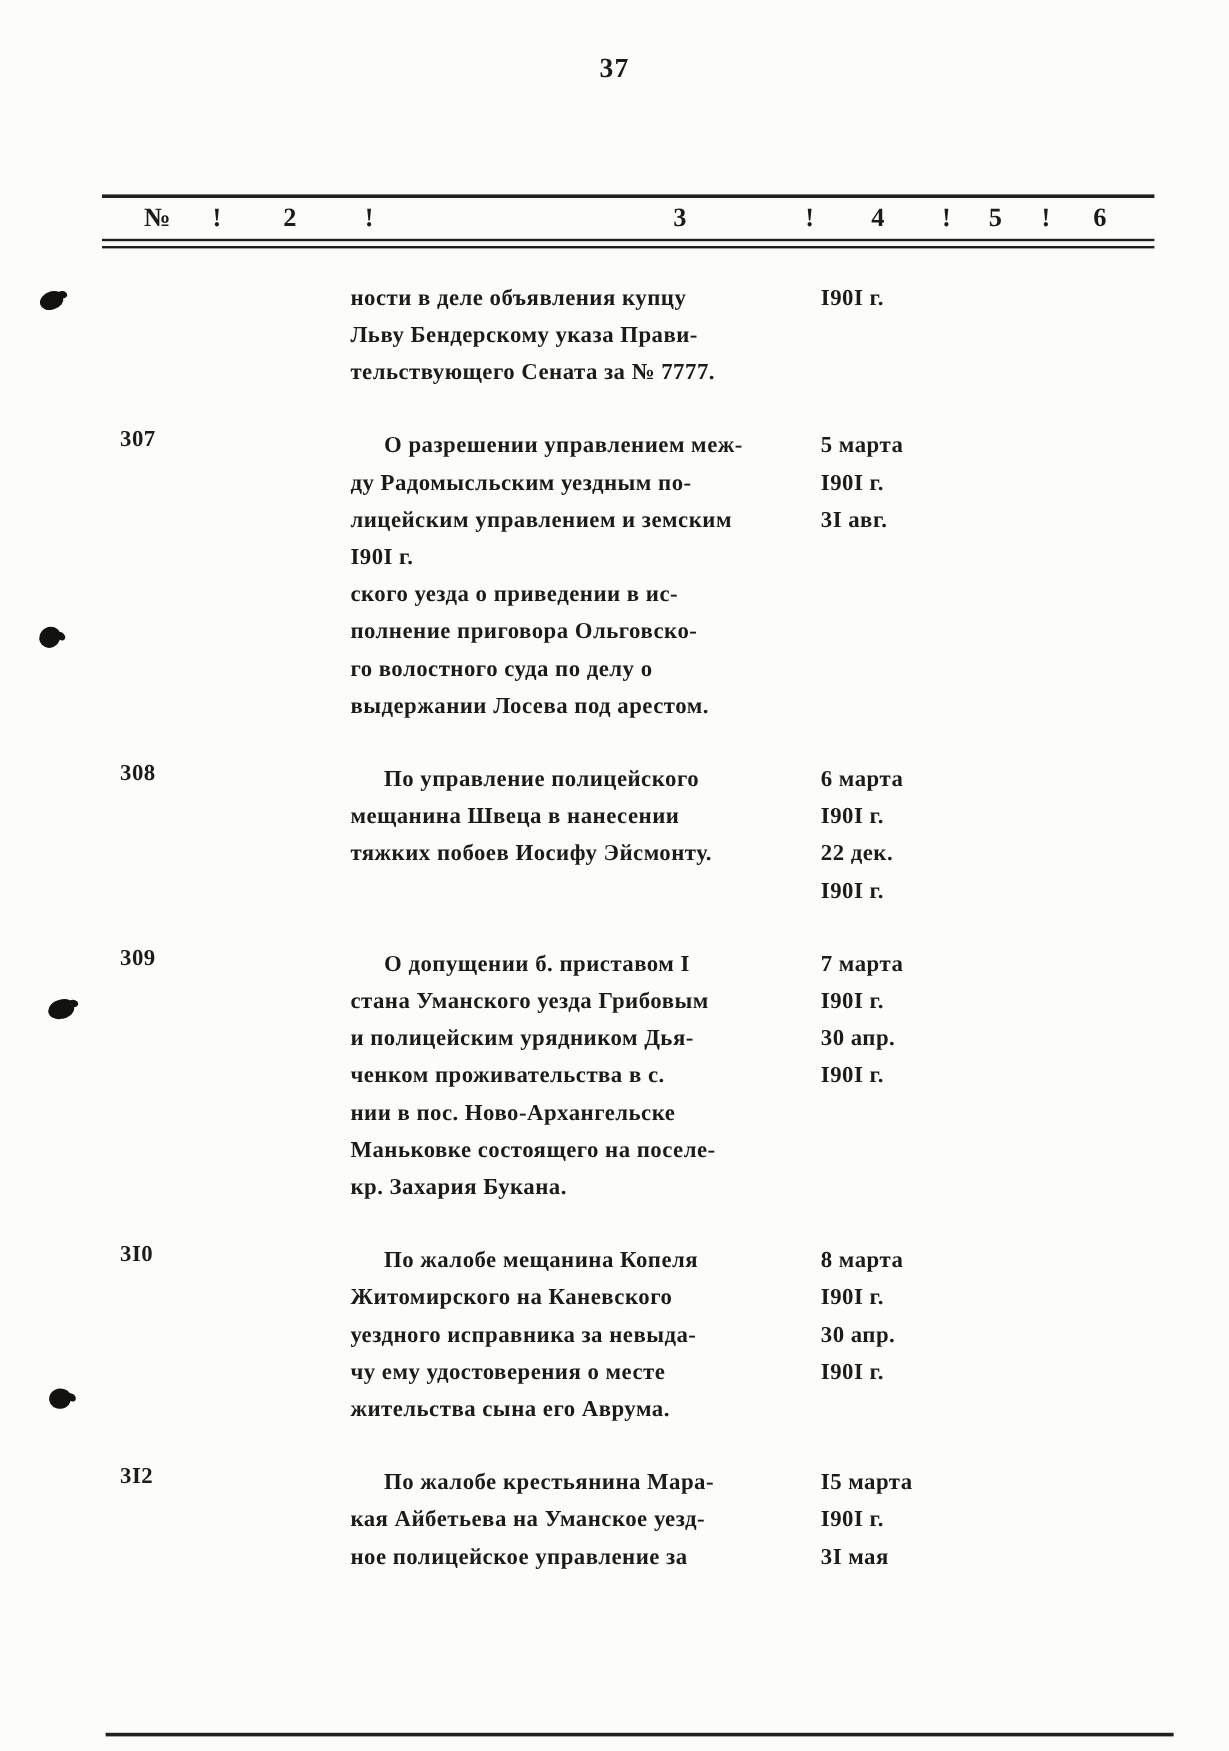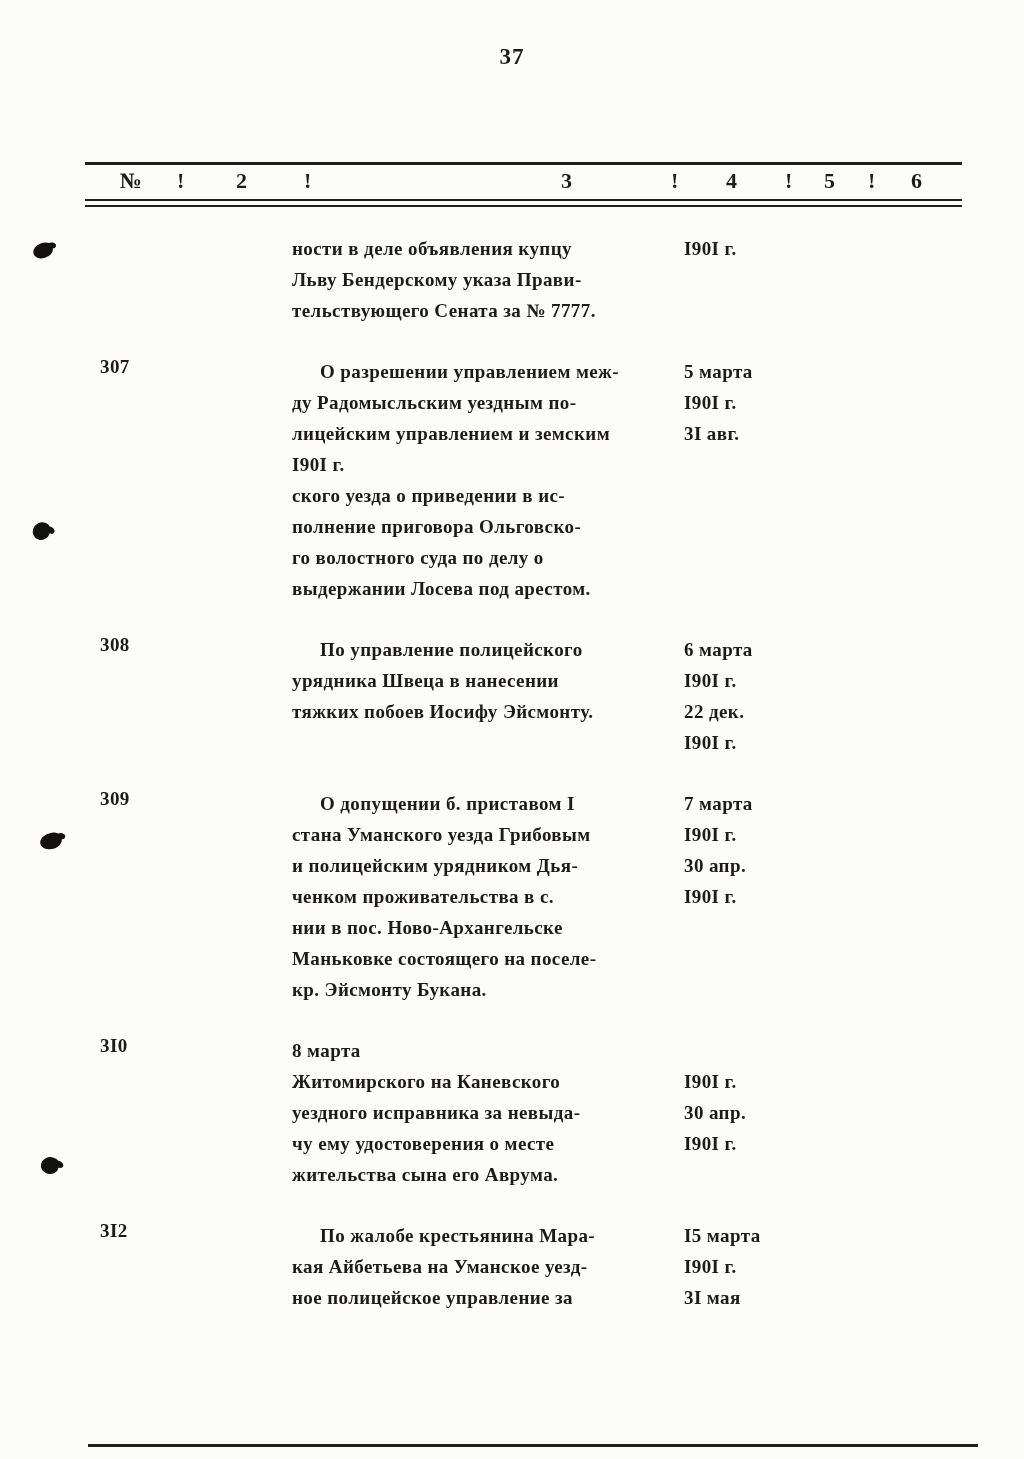--- a/index.html
+++ b/index.html
@@ -190,21 +190,21 @@
       </div>
     </div>
     <div class="entry">
       <div class="entry-number">308</div>
       <div class="entry-lines">
         <div class="entry-line">
           <span class="entry-text indent">По управление полицейского</span>
           <span class="entry-date">6 марта</span>
         </div>
         <div class="entry-line">
-          <span class="entry-text">урядника Швеца в нанесении</span>
+          <span class="entry-text">мещанина Швеца в нанесении</span>
           <span class="entry-date">I90I г.</span>
         </div>
         <div class="entry-line">
           <span class="entry-text">тяжких побоев Иосифу Эйсмонту.</span>
           <span class="entry-date">22 дек.</span>
         </div>
         <div class="entry-line">
           <span class="entry-text"></span>
           <span class="entry-date">I90I г.</span>
         </div>
@@ -231,29 +231,30 @@
         </div>
         <div class="entry-line">
           <span class="entry-text">нии в пос. Ново-Архангельске</span>
           <span class="entry-date"></span>
         </div>
         <div class="entry-line">
           <span class="entry-text">Маньковке состоящего на поселе-</span>
           <span class="entry-date"></span>
         </div>
         <div class="entry-line">
-          <span class="entry-text">кр. Эйсмонту Букана.</span>
+          <span class="entry-text">кр. Захария Букана.</span>
           <span class="entry-date"></span>
         </div>
       </div>
     </div>
     <div class="entry">
       <div class="entry-number">3I0</div>
       <div class="entry-lines">
         <div class="entry-line">
+          <span class="entry-text indent">По жалобе мещанина Копеля</span>
           <span class="entry-date">8 марта</span>
         </div>
         <div class="entry-line">
           <span class="entry-text">Житомирского на Каневского</span>
           <span class="entry-date">I90I г.</span>
         </div>
         <div class="entry-line">
           <span class="entry-text">уездного исправника за невыда-</span>
           <span class="entry-date">30 апр.</span>
         </div>

